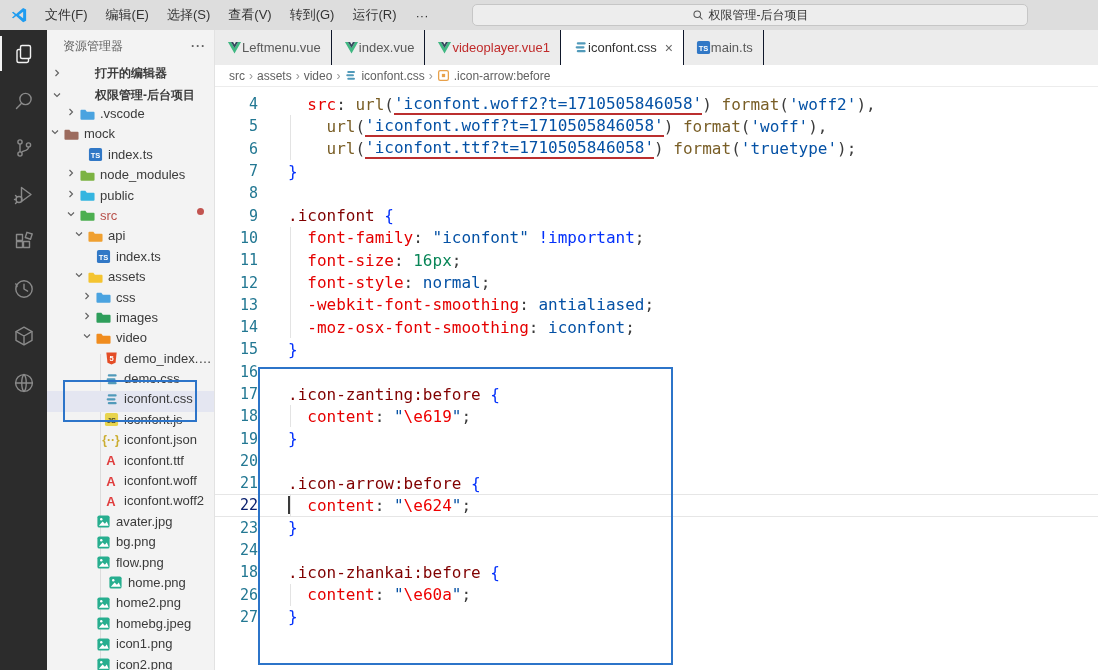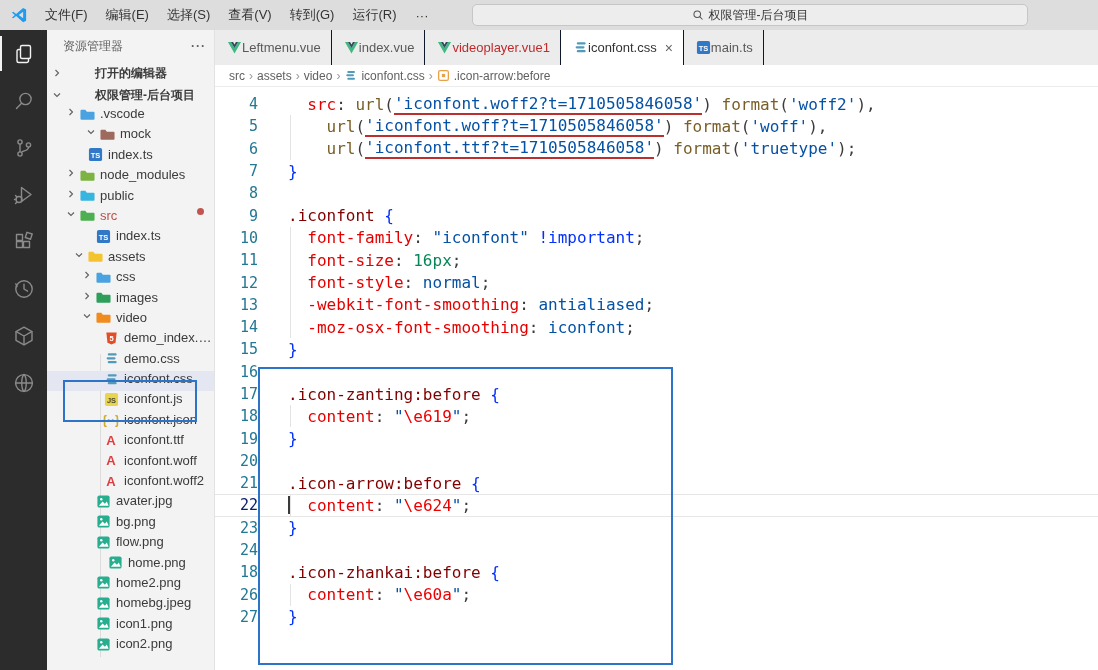--- a/index.html
+++ b/index.html
@@ -204,21 +204,21 @@
                 <path d="M6 4l4 4-4 4"></path>
               </svg>
             </span>
             <span class="fi">
               <svg viewBox="0 0 16 16">
                 <path d="M1.5 3h4.2l1.6 2h7.2a1 1 0 0 1 1 1v6.5a1 1 0 0 1-1 1h-13a1 1 0 0 1-1-1V4a1 1 0 0 1 1-1z" fill="#4aa3e0"></path>
               </svg>
             </span>
             <span class="label">.vscode</span>
           </div>
-          <div class="tree-item" style="padding-left: 0; margin-left: 36px;">
+          <div class="tree-item" style="padding-left: 0;">
             <span class="chev">
               <svg viewBox="0 0 16 16">
                 <path d="M4 6l4 4 4-4"></path>
               </svg>
             </span>
             <span class="fi">
               <svg viewBox="0 0 16 16">
                 <path d="M1.5 3h4.2l1.6 2h7.2a1 1 0 0 1 1 1v6.5a1 1 0 0 1-1 1h-13a1 1 0 0 1-1-1V4a1 1 0 0 1 1-1z" fill="#9c6b5e"></path>
               </svg>
             </span>
@@ -265,20 +265,33 @@
                 <path d="M4 6l4 4 4-4"></path>
               </svg>
             </span>
             <span class="fi">
               <svg viewBox="0 0 16 16">
                 <path d="M1.5 3h4.2l1.6 2h7.2a1 1 0 0 1 1 1v6.5a1 1 0 0 1-1 1h-13a1 1 0 0 1-1-1V4a1 1 0 0 1 1-1z" fill="#4caf50"></path>
               </svg>
             </span>
             <span class="label">src</span>
             <span class="gitdot"></span>
+          </div>
+          <div class="tree-item" style="padding-left: 24px;">
+            <span class="chev">
+              <svg viewBox="0 0 16 16">
+                <path d="M4 6l4 4 4-4"></path>
+              </svg>
+            </span>
+            <span class="fi">
+              <svg viewBox="0 0 16 16">
+                <path d="M1.5 3h4.2l1.6 2h7.2a1 1 0 0 1 1 1v6.5a1 1 0 0 1-1 1h-13a1 1 0 0 1-1-1V4a1 1 0 0 1 1-1z" fill="#f0a030"></path>
+              </svg>
+            </span>
+            <span class="label">api</span>
           </div>
           <div class="tree-item" style="padding-left: 48px;">
             <span class="fi">
               <svg viewBox="0 0 16 16">
                 <rect x="1" y="1" width="14" height="14" rx="2" fill="#3178c6"></rect>
                 <text x="8" y="11.5" font-size="8" font-weight="bold" fill="#fff" text-anchor="middle" font-family="Liberation Sans,sans-serif">TS</text>
               </svg>
             </span>
             <span class="label">index.ts</span>
           </div>

